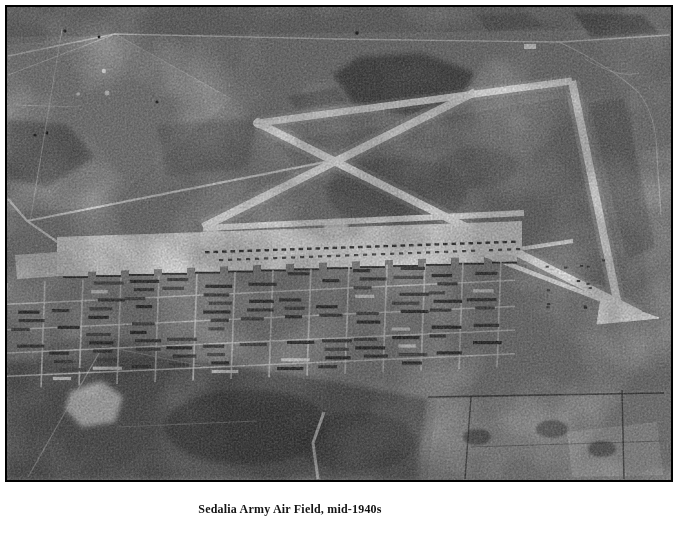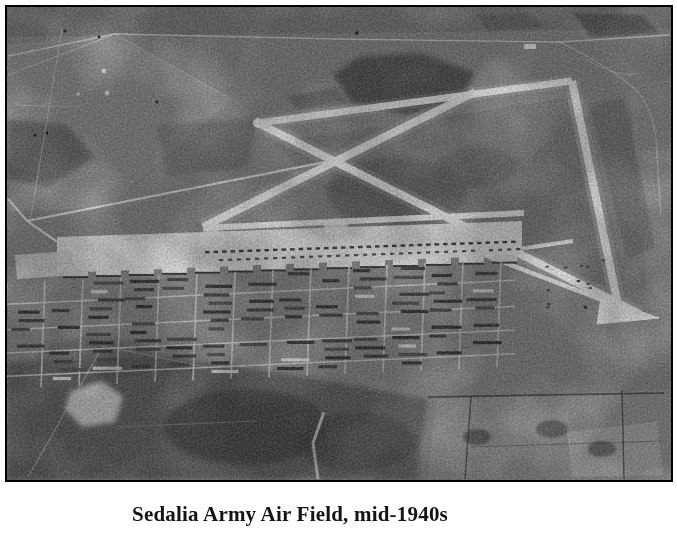--- a/index.html
+++ b/index.html
@@ -13,21 +13,21 @@
     border:2px solid var(--frame,#000);
     background:var(--photo-base,#8d8d8d);
     overflow:hidden;
   }
   .photo svg{display:block;width:664px;height:473px}
   figure{margin:0}
   figcaption{
     position:absolute;top:502px;left:0;width:580px;
     text-align:center;
     font-family:"Liberation Serif",serif;
-    font-weight:700;font-size:21px;color:var(--ink,#141414);
+    font-weight:700;font-size:12px;color:var(--ink,#141414);
     letter-spacing:.2px;
   }
 </style>
 </head>
 <body>
 
 <figure>
   <div class="photo">
     <svg viewBox="0 0 664 473" preserveAspectRatio="none">
       <defs>

